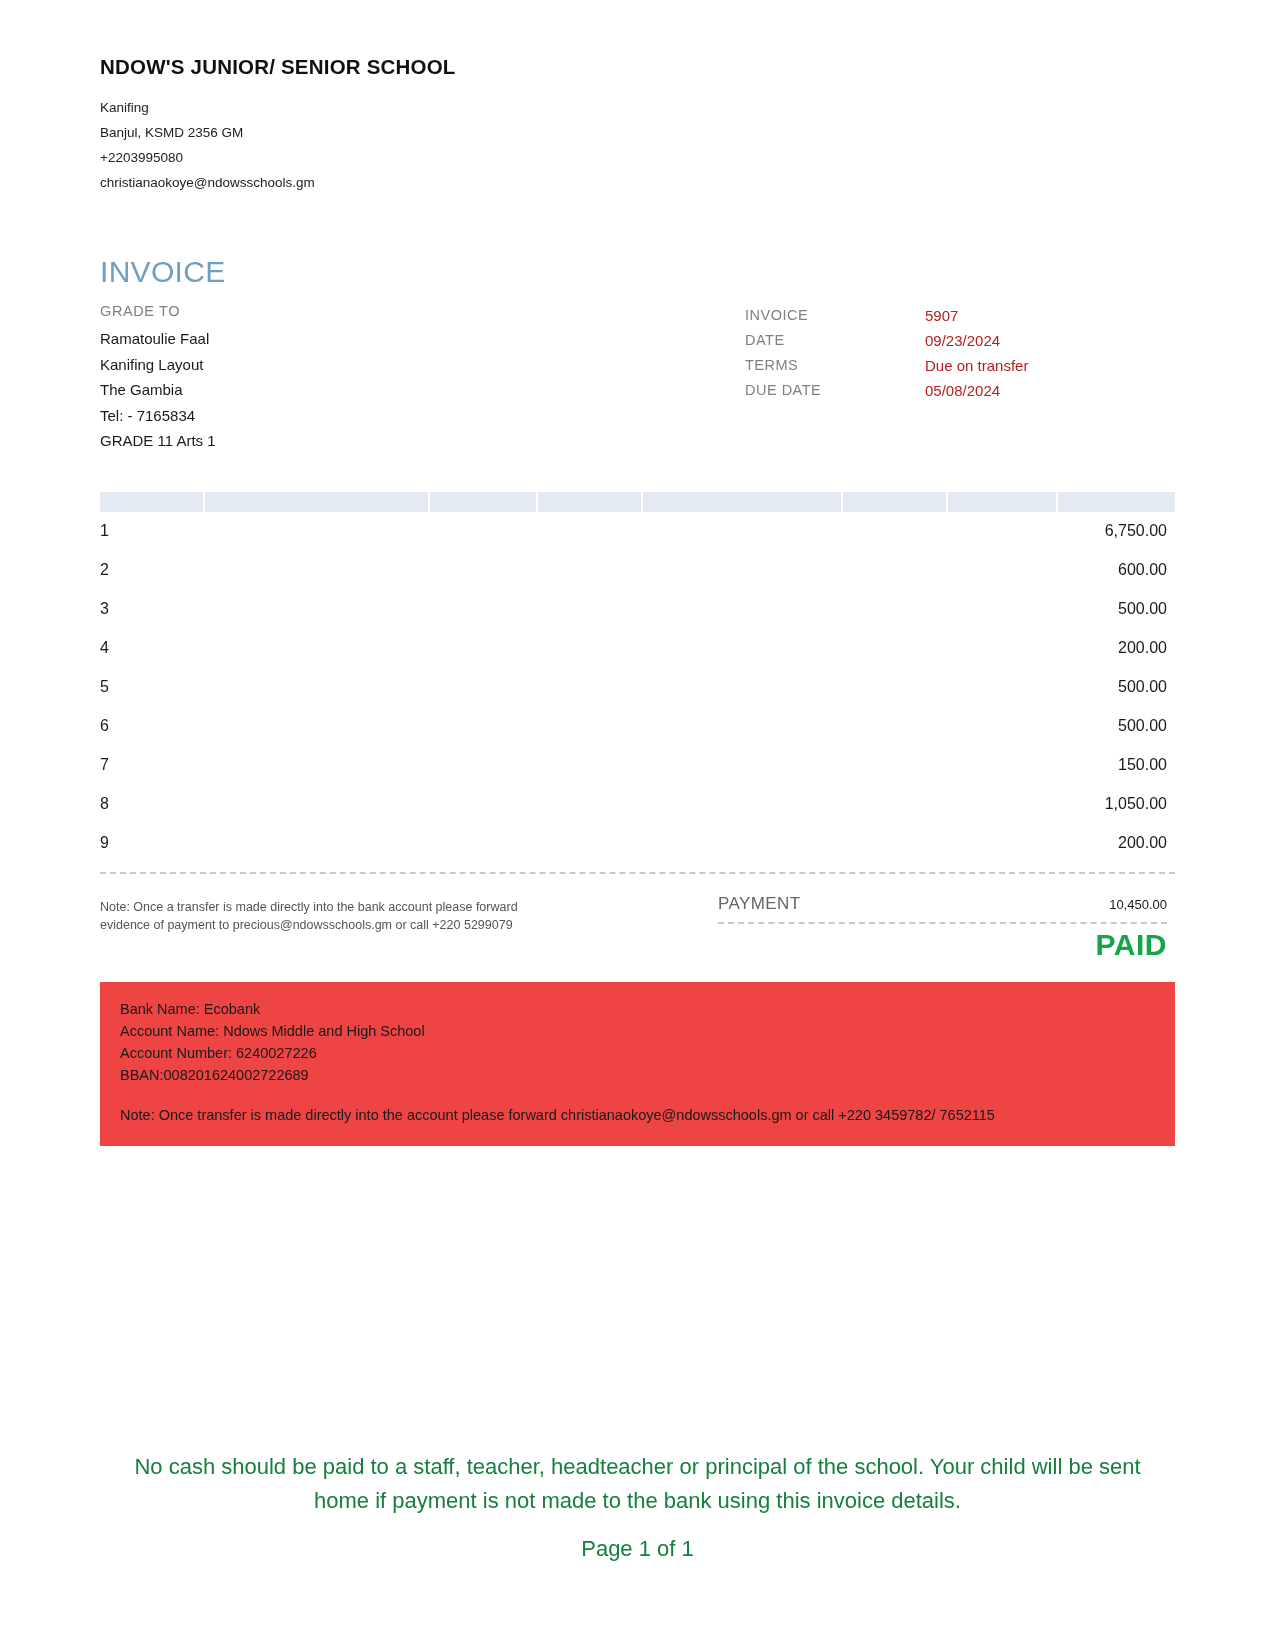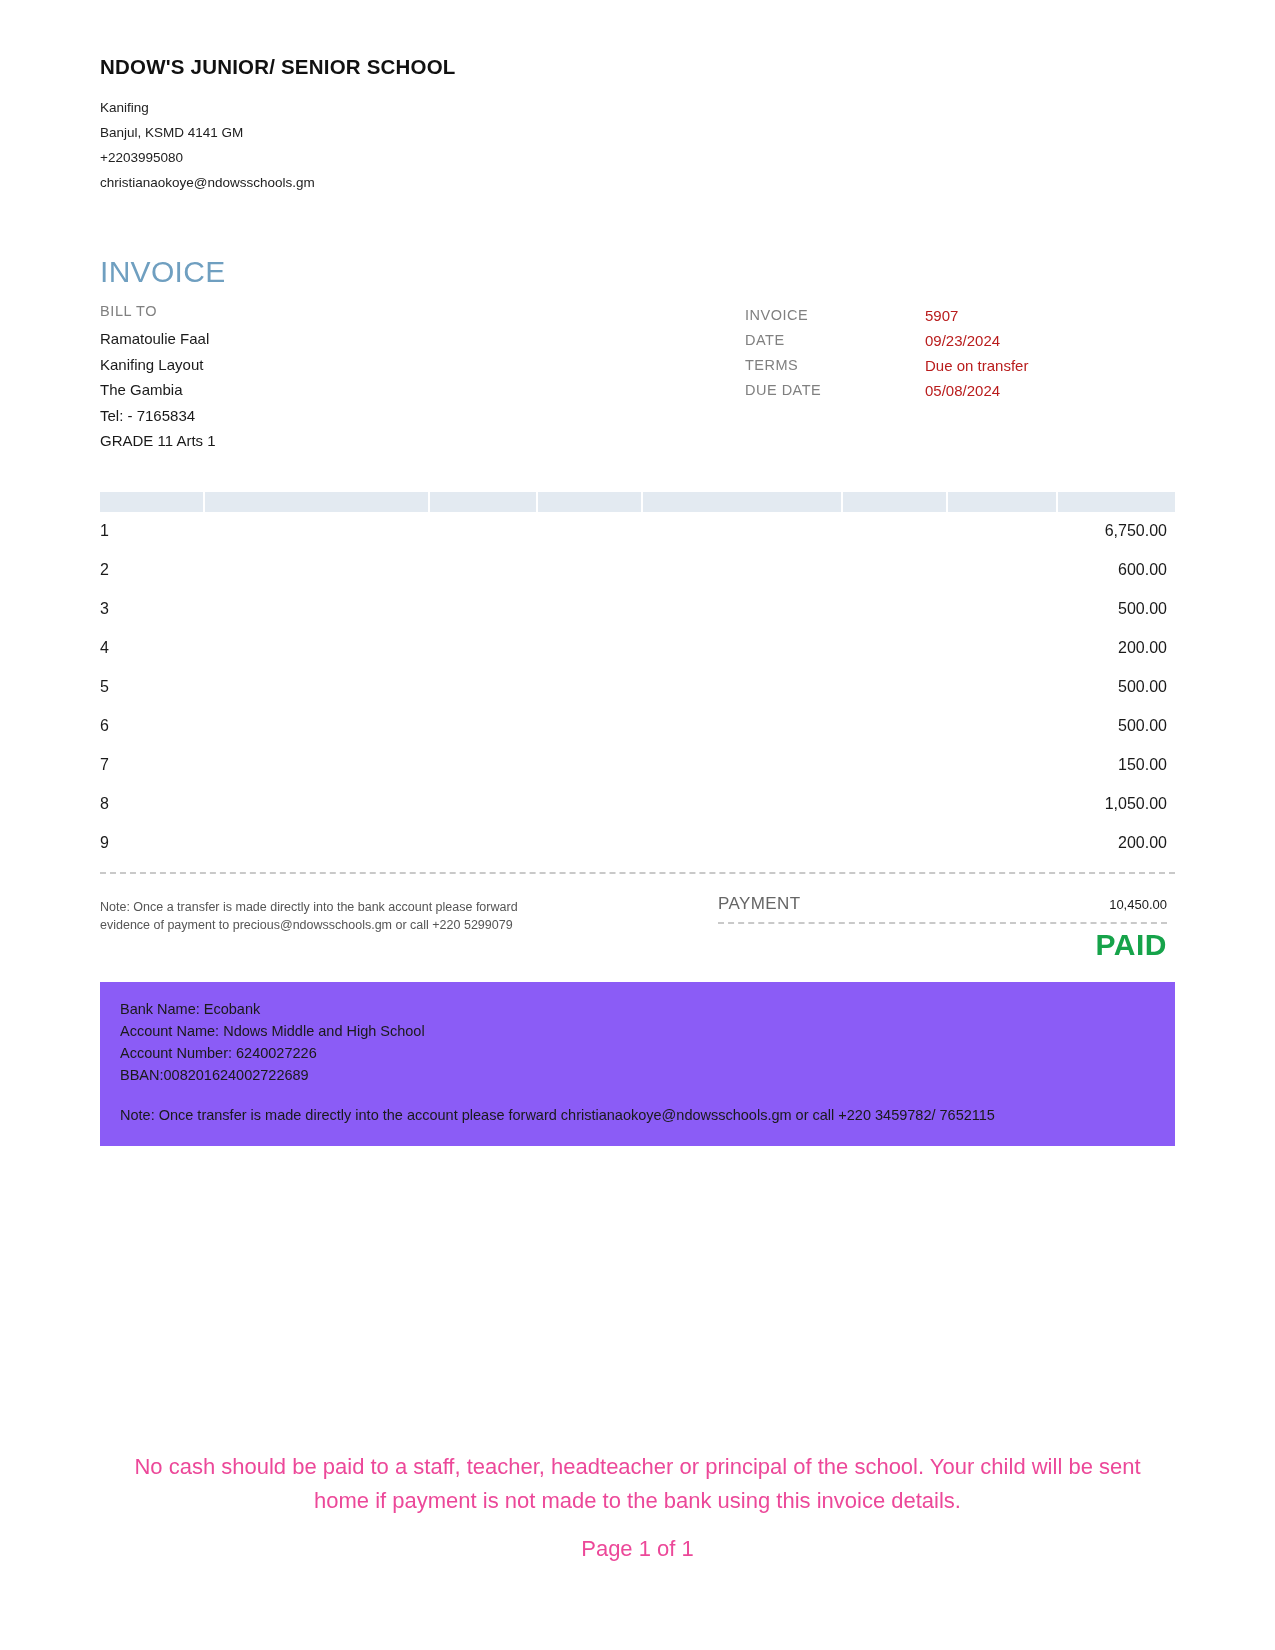--- a/index.html
+++ b/index.html
@@ -179,66 +179,66 @@
   .paid-badge {
     font-size: 30px;
     font-weight: bold;
     color: #16a34a;
     letter-spacing: 0.5px;
   }
 
   
   .bank-box {
     margin-top: 20px;
-    background: #8b5cf6;
+    background: #ef4444;
     padding: 16px 20px 20px 20px;
     font-size: 14.5px;
     line-height: 22px;
     color: #1a1a1a;
   }
   .bank-note { margin-top: 18px; }
 
   
   .footer {
     position: absolute;
     left: 0;
     right: 0;
     bottom: 88px;
     text-align: center;
-    color: #ec4899;
+    color: #15803d;
   }
   .footer-msg {
     font-size: 22px;
     line-height: 34px;
     padding: 0 55px;
   }
   .footer-page {
     margin-top: 18px;
     font-size: 22px;
   }
 </style>
 </head>
 <body>
 
 <div class="page">
 
   <div>
     <div class="company-name">NDOW'S JUNIOR/ SENIOR SCHOOL</div>
     <div class="company-line">Kanifing</div>
-    <div class="company-line">Banjul, KSMD  4141 GM</div>
+    <div class="company-line">Banjul, KSMD  2356 GM</div>
     <div class="company-line">+2203995080</div>
     <div class="company-line">christianaokoye@ndowsschools.gm</div>
   </div>
 
   <div class="invoice-title">INVOICE</div>
 
   <div class="meta-wrap">
 
     <div class="bill-to-block">
-      <div class="bill-to-label">BILL TO</div>
+      <div class="bill-to-label">GRADE TO</div>
       <div class="bill-to-line">Ramatoulie Faal</div>
       <div class="bill-to-line">Kanifing Layout</div>
       <div class="bill-to-line">The Gambia</div>
       <div class="bill-to-line">Tel: - 7165834</div>
       <div class="bill-to-line">GRADE 11 Arts 1</div>
     </div>
 
     <div class="info-block">
       <div class="info-row">
         <div class="info-key">INVOICE</div>

